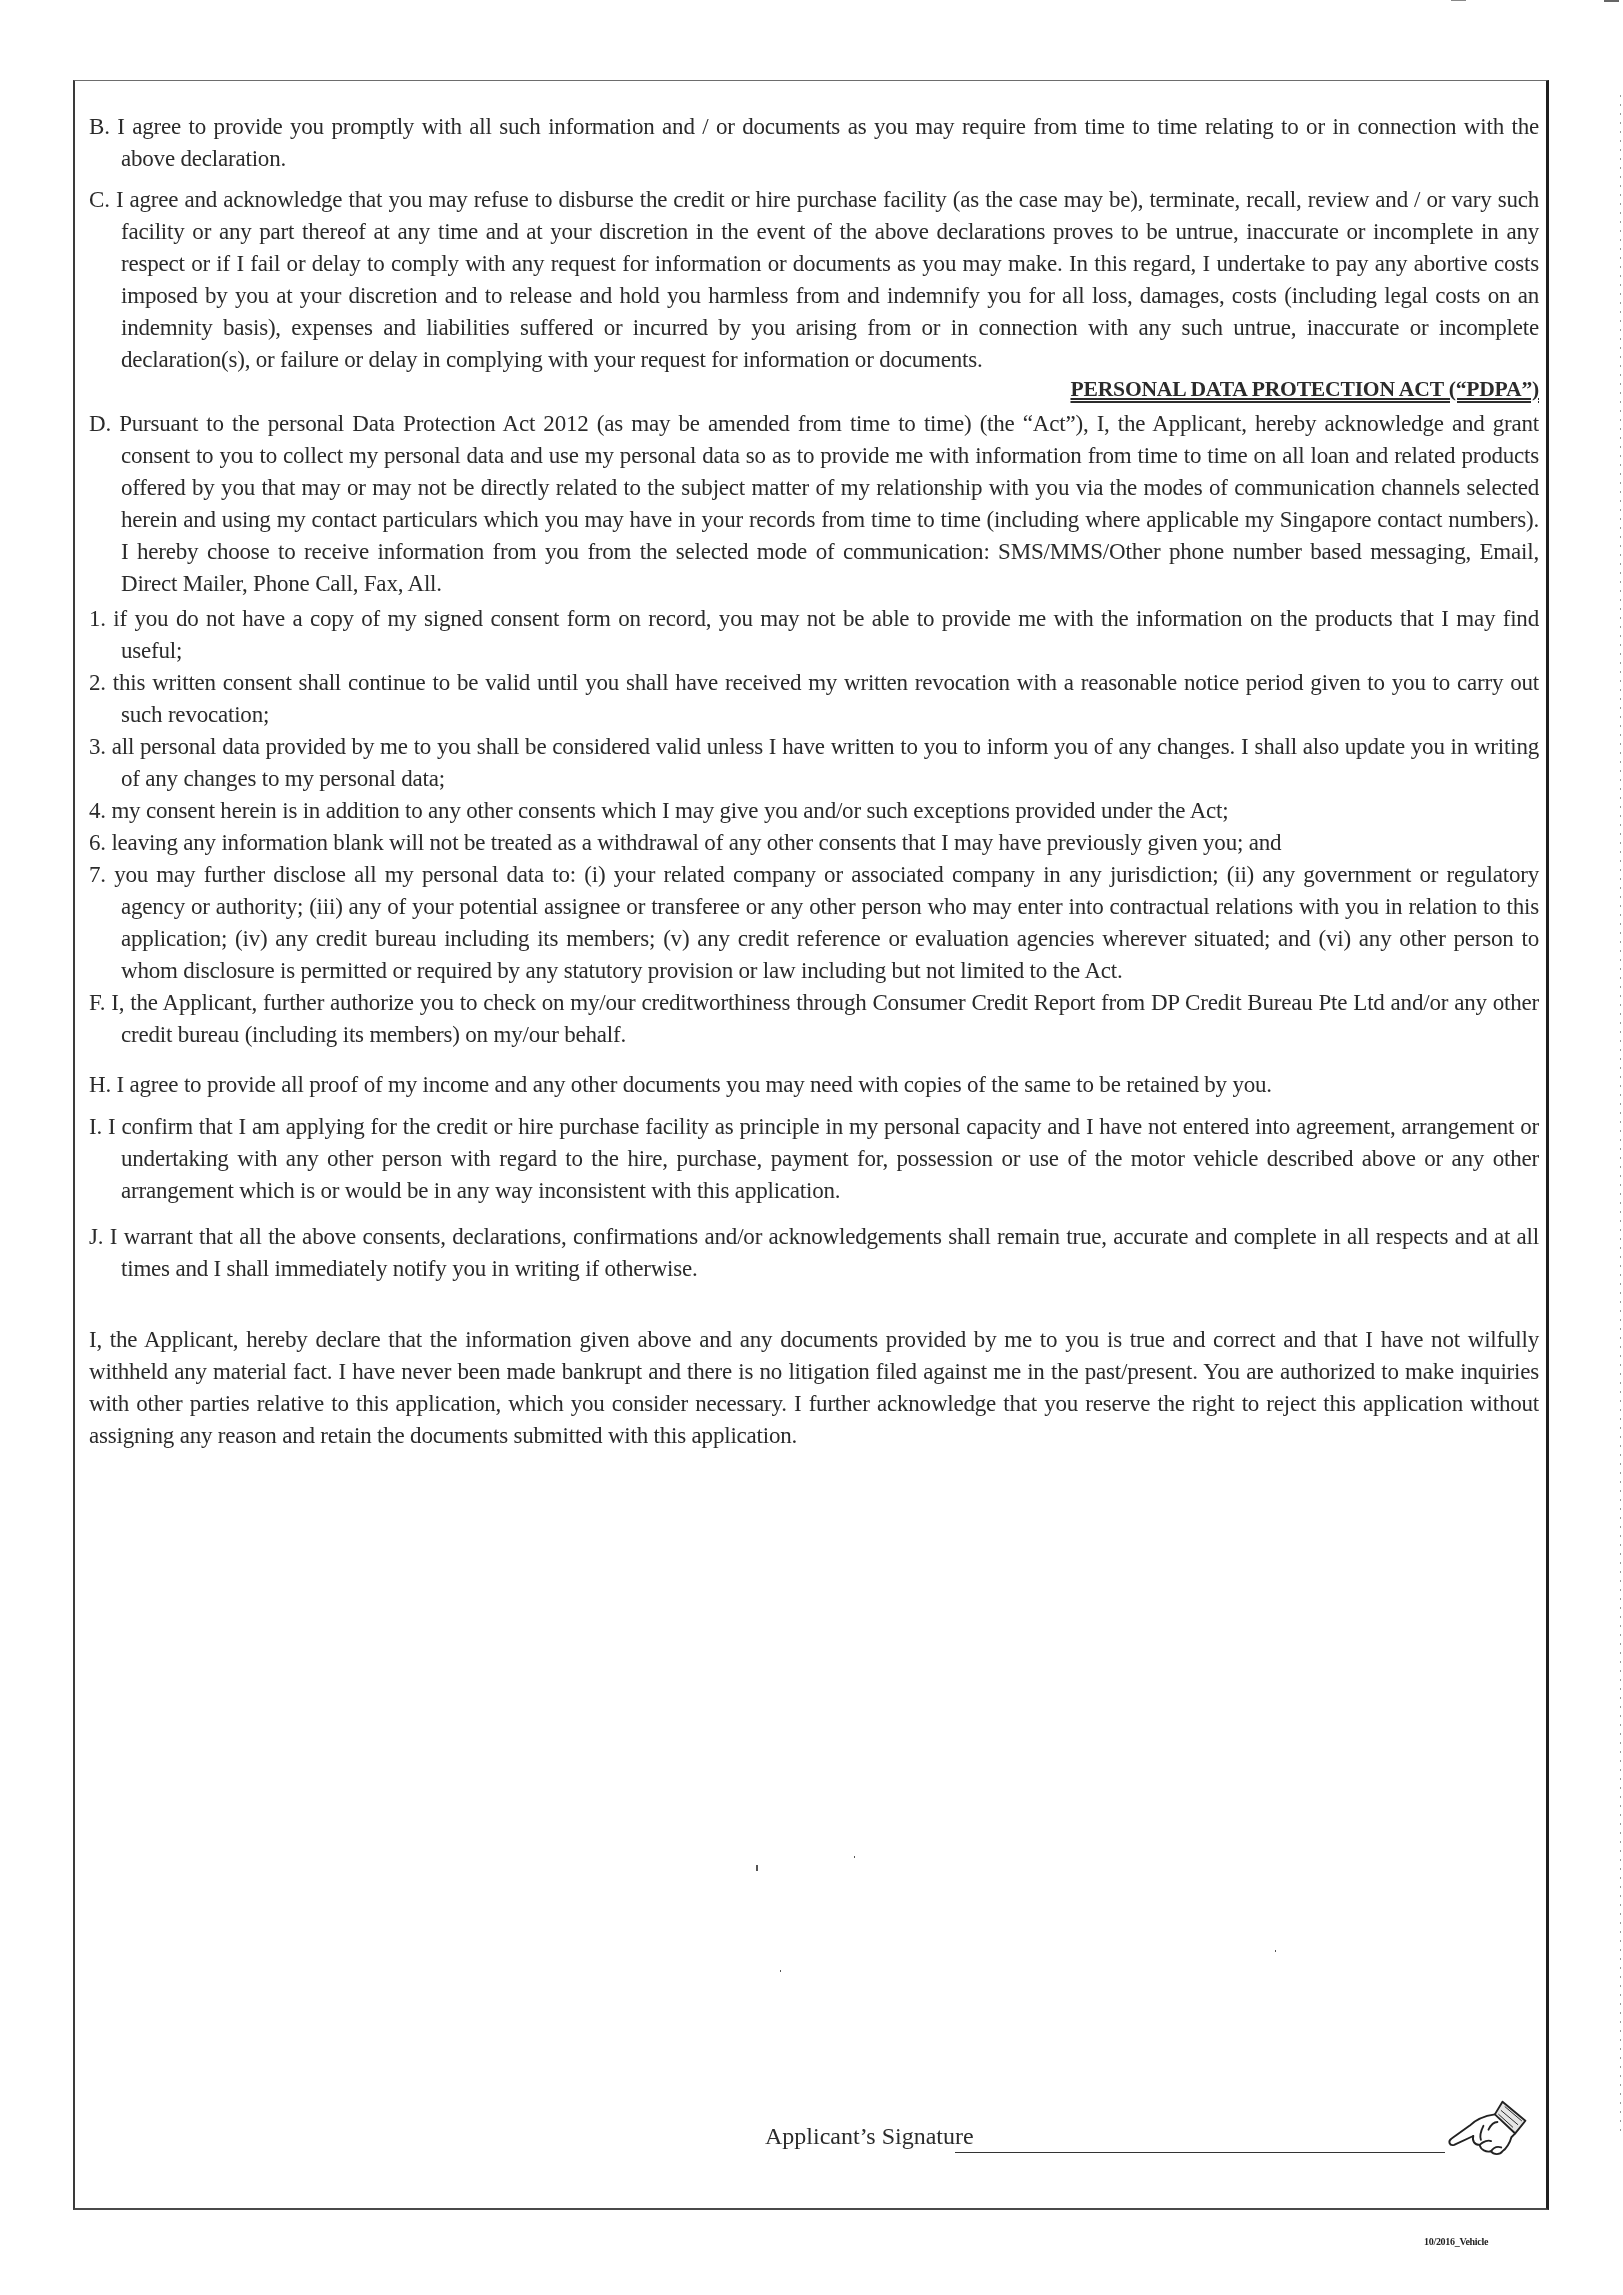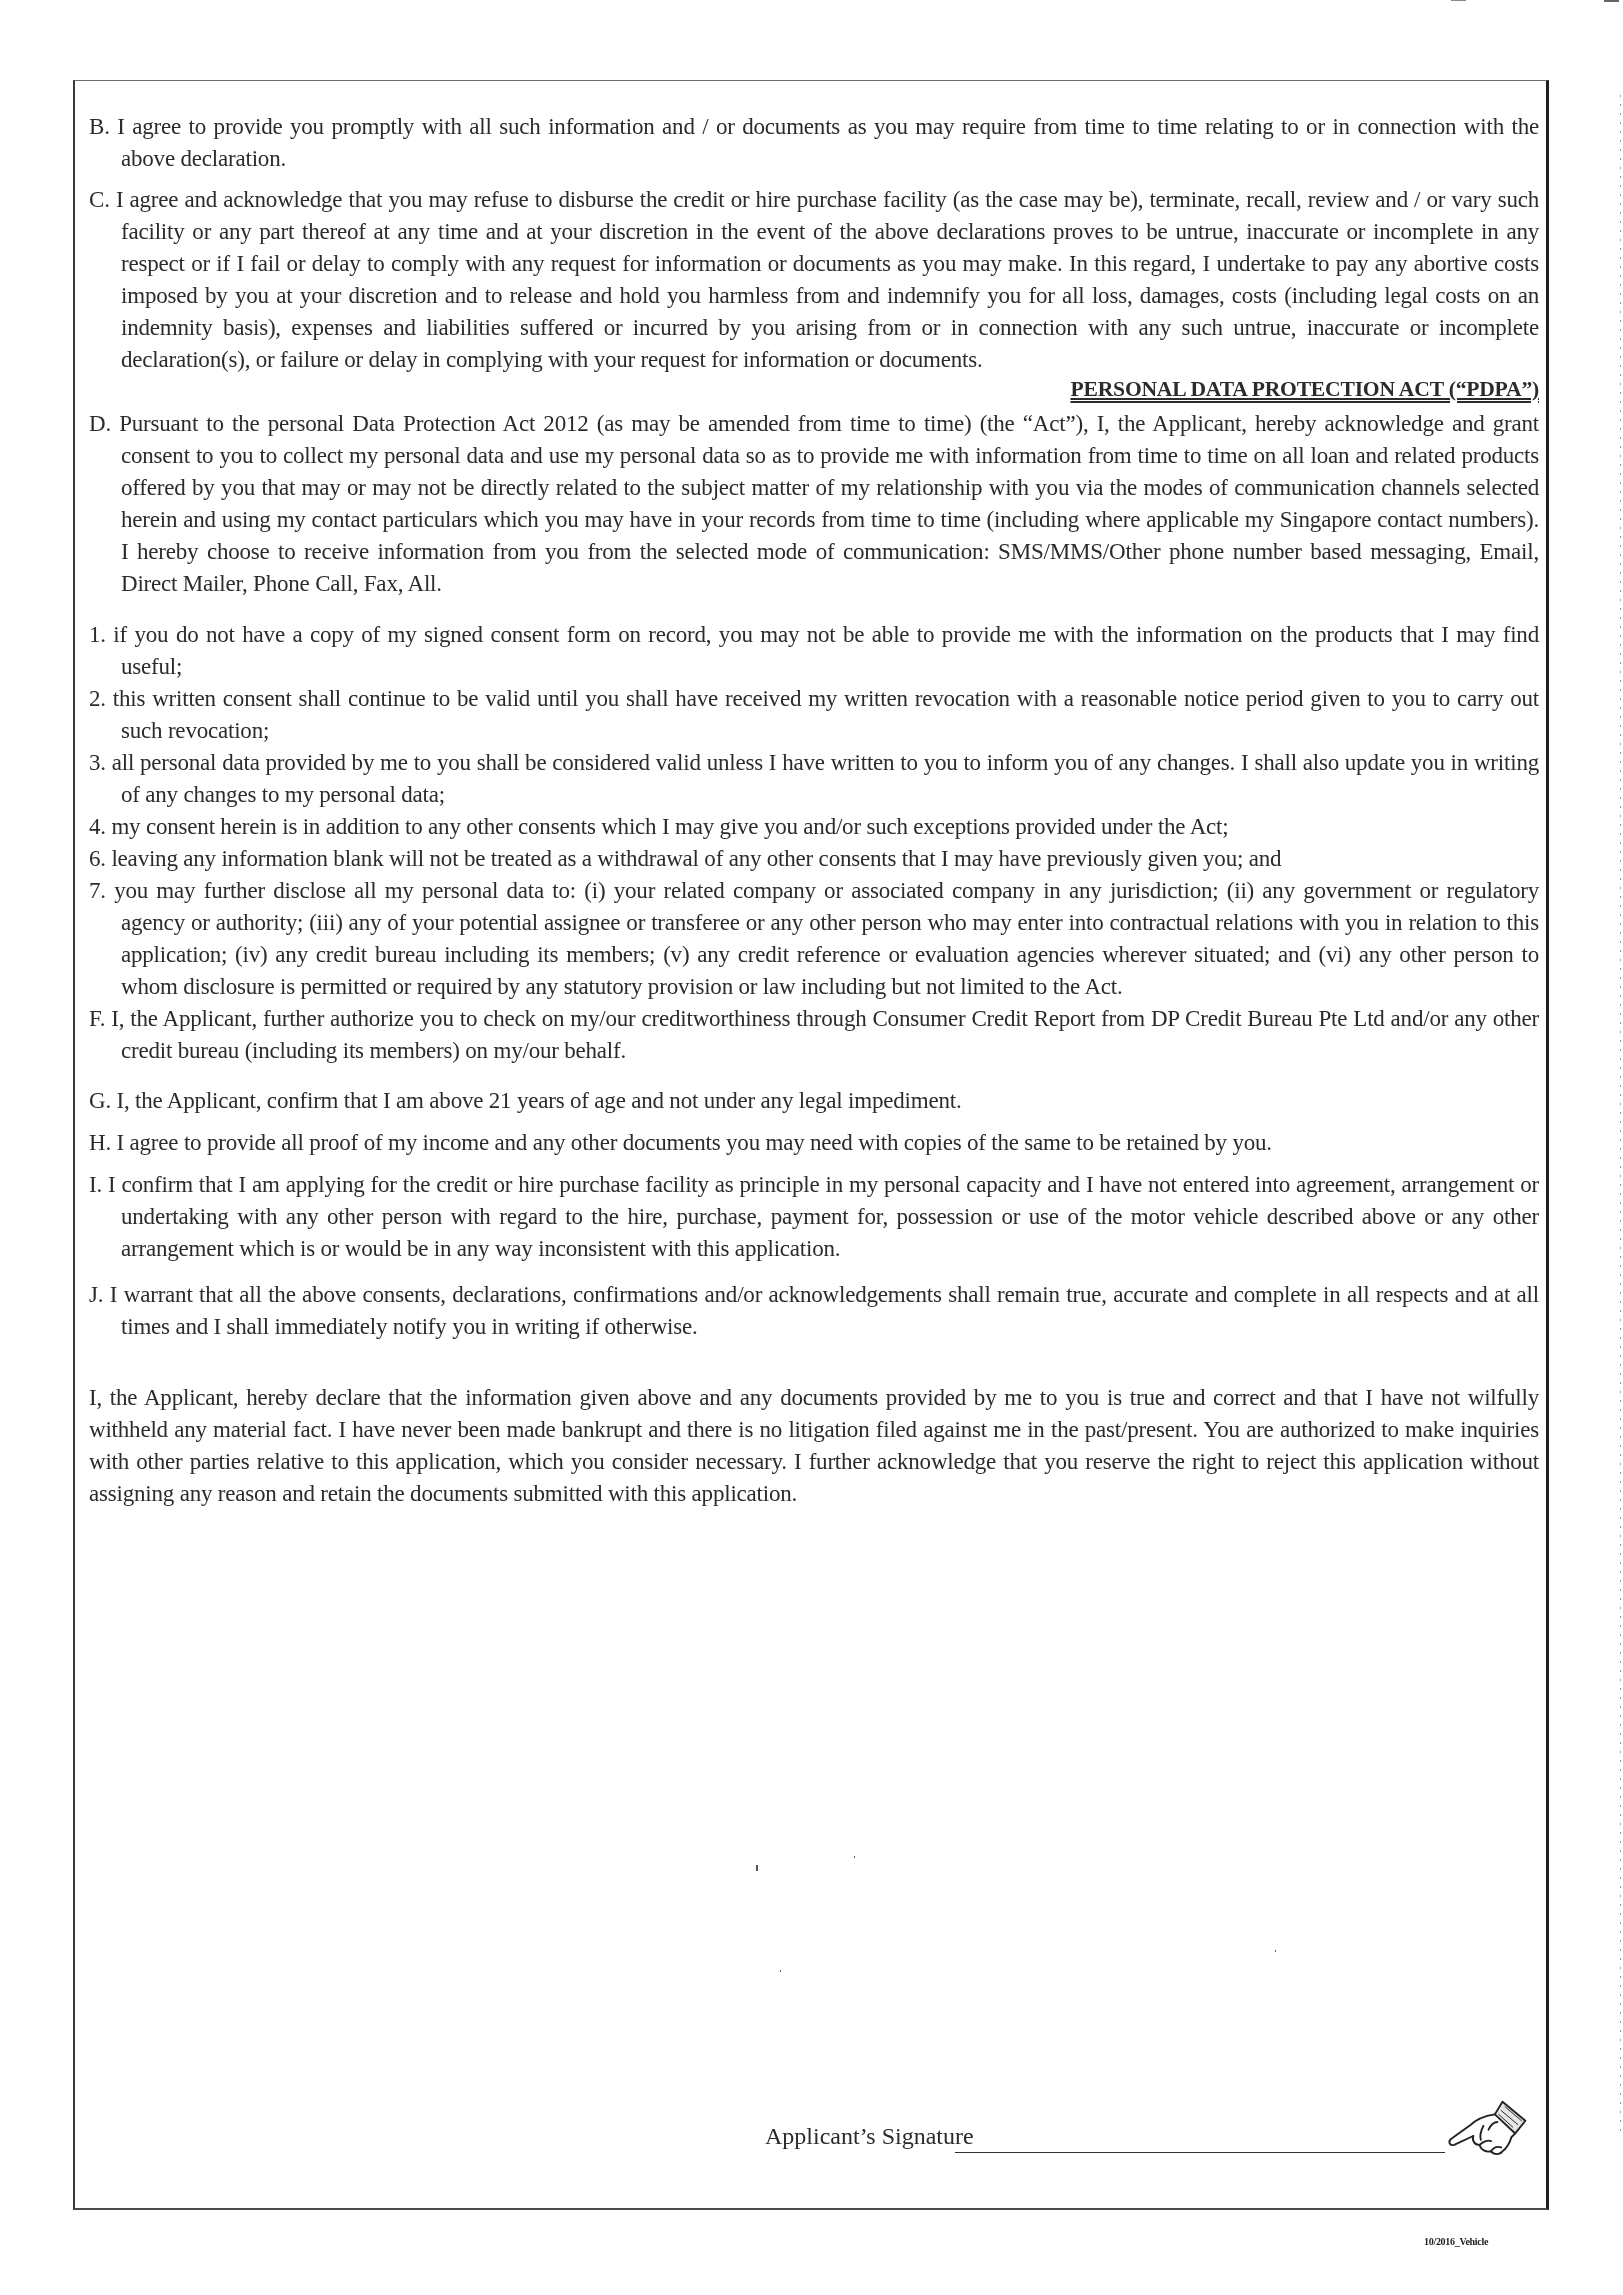--- a/index.html
+++ b/index.html
@@ -40,21 +40,21 @@
     <span>I agree to provide you promptly with all such information and / or documents as you may require from time to time relating to or in connection with the above declaration.</span>
   </p>
 
   <p class="para hang tight" style="margin-bottom:1px">
     <span class="lbl">C.</span>
     <span>I agree and acknowledge that you may refuse to disburse the credit or hire purchase facility (as the case may be), terminate, recall, review and / or vary such facility or any part thereof at any time and at your discretion in the event of the above declarations proves to be untrue, inaccurate or incomplete in any respect or if I fail or delay to comply with any request for information or documents as you may make. In this regard, I undertake to pay any abortive costs imposed by you at your discretion and to release and hold you harmless from and indemnify you for all loss, damages, costs (including legal costs on an indemnity basis), expenses and liabilities suffered or incurred by you arising from or in connection with any such untrue, inaccurate or incomplete declaration(s), or failure or delay in complying with your request for information or documents.</span>
   </p>
 
   <div class="heading">PERSONAL DATA PROTECTION ACT (“PDPA”)</div>
 
-  <p class="para hang tight" style="margin-bottom:19px">
+  <p class="para hang tight" style="margin-bottom:3px">
     <span class="lbl">D.</span>
     <span>Pursuant to the personal Data Protection Act 2012 (as may be amended from time to time) (the “Act”), I, the Applicant, hereby acknowledge and grant consent to you to collect my personal data and use my personal data so as to provide me with information from time to time on all loan and related products offered by you that may or may not be directly related to the subject matter of my relationship with you via the modes of communication channels selected herein and using my contact particulars which you may have in your records from time to time (including where applicable my Singapore contact numbers). I hereby choose to receive information from you from the selected mode of communication: SMS/MMS/Other phone number based messaging, Email, Direct Mailer, Phone Call, Fax, All.</span>
   </p>
 
 
   <div>
     <p class="para hang tight">
       <span class="lbl">1.</span>
       <span>if you do not have a copy of my signed consent form on record, you may not be able to provide me with the information on the products that I may find useful;</span>
     </p>
@@ -77,24 +77,20 @@
     <p class="para hang tight">
       <span class="lbl">7.</span>
       <span>you may further disclose all my personal data to: (i) your related company or associated company in any jurisdiction; (ii) any government or regulatory agency or authority; (iii) any of your potential assignee or transferee or any other person who may enter into contractual relations with you in relation to this application; (iv) any credit bureau including its members; (v) any credit reference or evaluation agencies wherever situated; and (vi) any other person to whom disclosure is permitted or required by any statutory provision or law including but not limited to the Act.</span>
     </p>
   </div>
 
 
   <p class="para hang gap-s">
     <span class="lbl">F.</span>
     <span>I, the Applicant, further authorize you to check on my/our creditworthiness through Consumer Credit Report from DP Credit Bureau Pte Ltd and/or any other credit bureau (including its members) on my/our behalf.</span>
-  </p>
-  <p class="para hang">
-    <span class="lbl">G.</span>
-    <span>I, the Applicant, confirm that I am above 21 years of age and not under any legal impediment.</span>
   </p>
   <p class="para hang">
     <span class="lbl">H.</span>
     <span>I agree to provide all proof of my income and any other documents you may need with copies of the same to be retained by you.</span>
   </p>
   <p class="para hang" style="margin-bottom:14px">
     <span class="lbl">I.</span>
     <span>I confirm that I am applying for the credit or hire purchase facility as principle in my personal capacity and I have not entered into agreement, arrangement or undertaking with any other person with regard to the hire, purchase, payment for, possession or use of the motor vehicle described above or any other arrangement which is or would be in any way inconsistent with this application.</span>
   </p>
   <p class="para hang">

